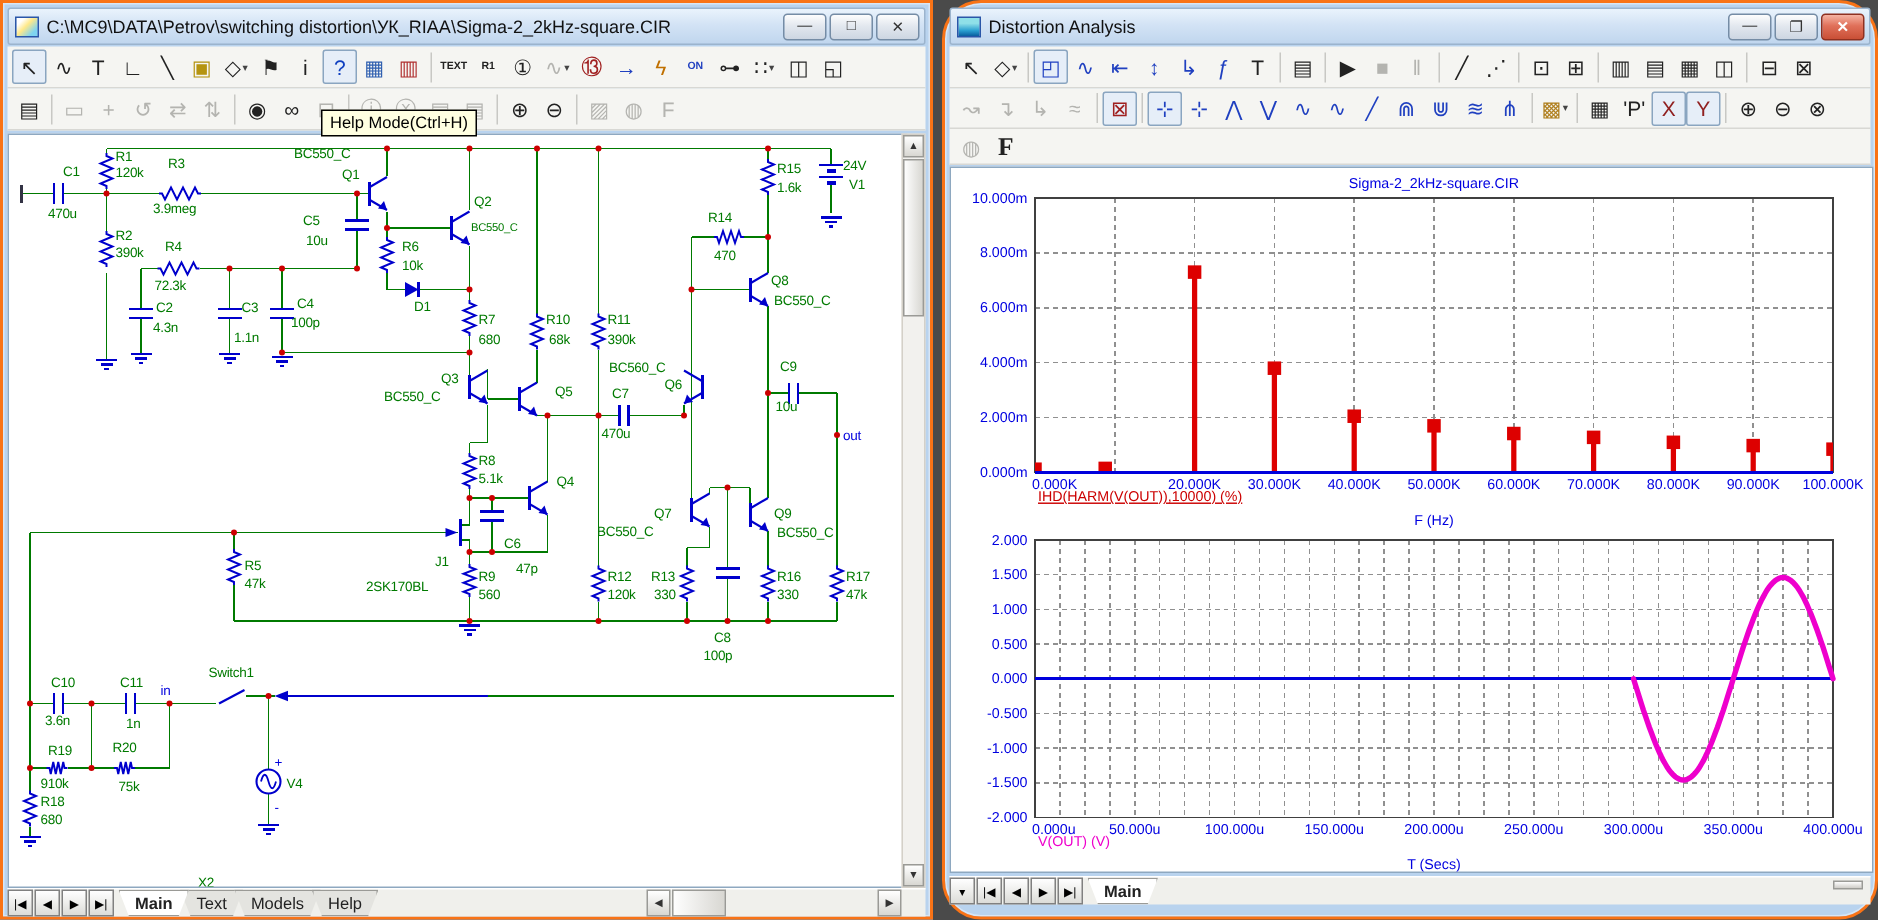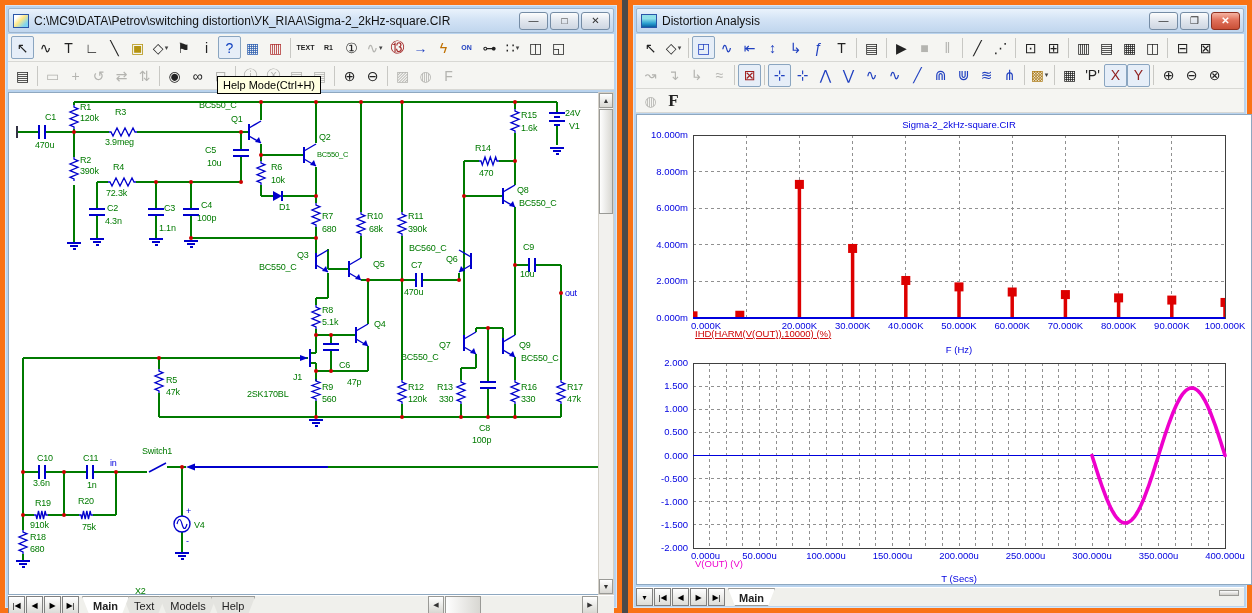--- a/index.html
+++ b/index.html
@@ -1,21 +1,21 @@
 <!DOCTYPE html>
 <html><head>
 <meta charset="utf-8">
 <style>
   * { margin:0; padding:0; box-sizing:border-box; }
   html,body { width:1252px; height:613px; overflow:hidden; background:#4a4a4a;
     font-family:"Liberation Sans", sans-serif; }
   .window { position:absolute; top:0; height:613px; background:#b9d3ee;
-    border:5px solid #f97316; box-shadow:inset 0 0 0 1px #d8e6f5; }
+    border:2px solid #f97316; box-shadow:inset 0 0 0 1px #d8e6f5; }
   #win-left { left:0; width:622px; }
-  #win-right { left:628px; width:624px; }
+  #win-right { left:628px; width:624px;border-radius:26px; }
   .titlebar { position:absolute; left:3px; right:3px; top:3px; height:25px;
     background:linear-gradient(#eaf3fc,#d3e3f5 45%,#c0d6ee);
     border:1px solid #9cb4cd; border-radius:2px; display:flex; align-items:center; }
   .titlebar .ttext { font-size:12px; color:#111; margin-left:5px; white-space:nowrap;
     overflow:hidden; flex:1; }
   .winbtns { display:flex; margin-right:3px; gap:2px; }
   .wbtn { width:29px; height:18px; border:1px solid #758ca5; border-radius:3px;
     background:linear-gradient(#fdfdfd,#e3e8ef 45%,#cdd6e2); font-size:10px;
     display:flex; align-items:center; justify-content:center; color:#333; }
   .wbtn.close-red { background:linear-gradient(#f5b3a2,#e0705a 45%,#c94f36);

